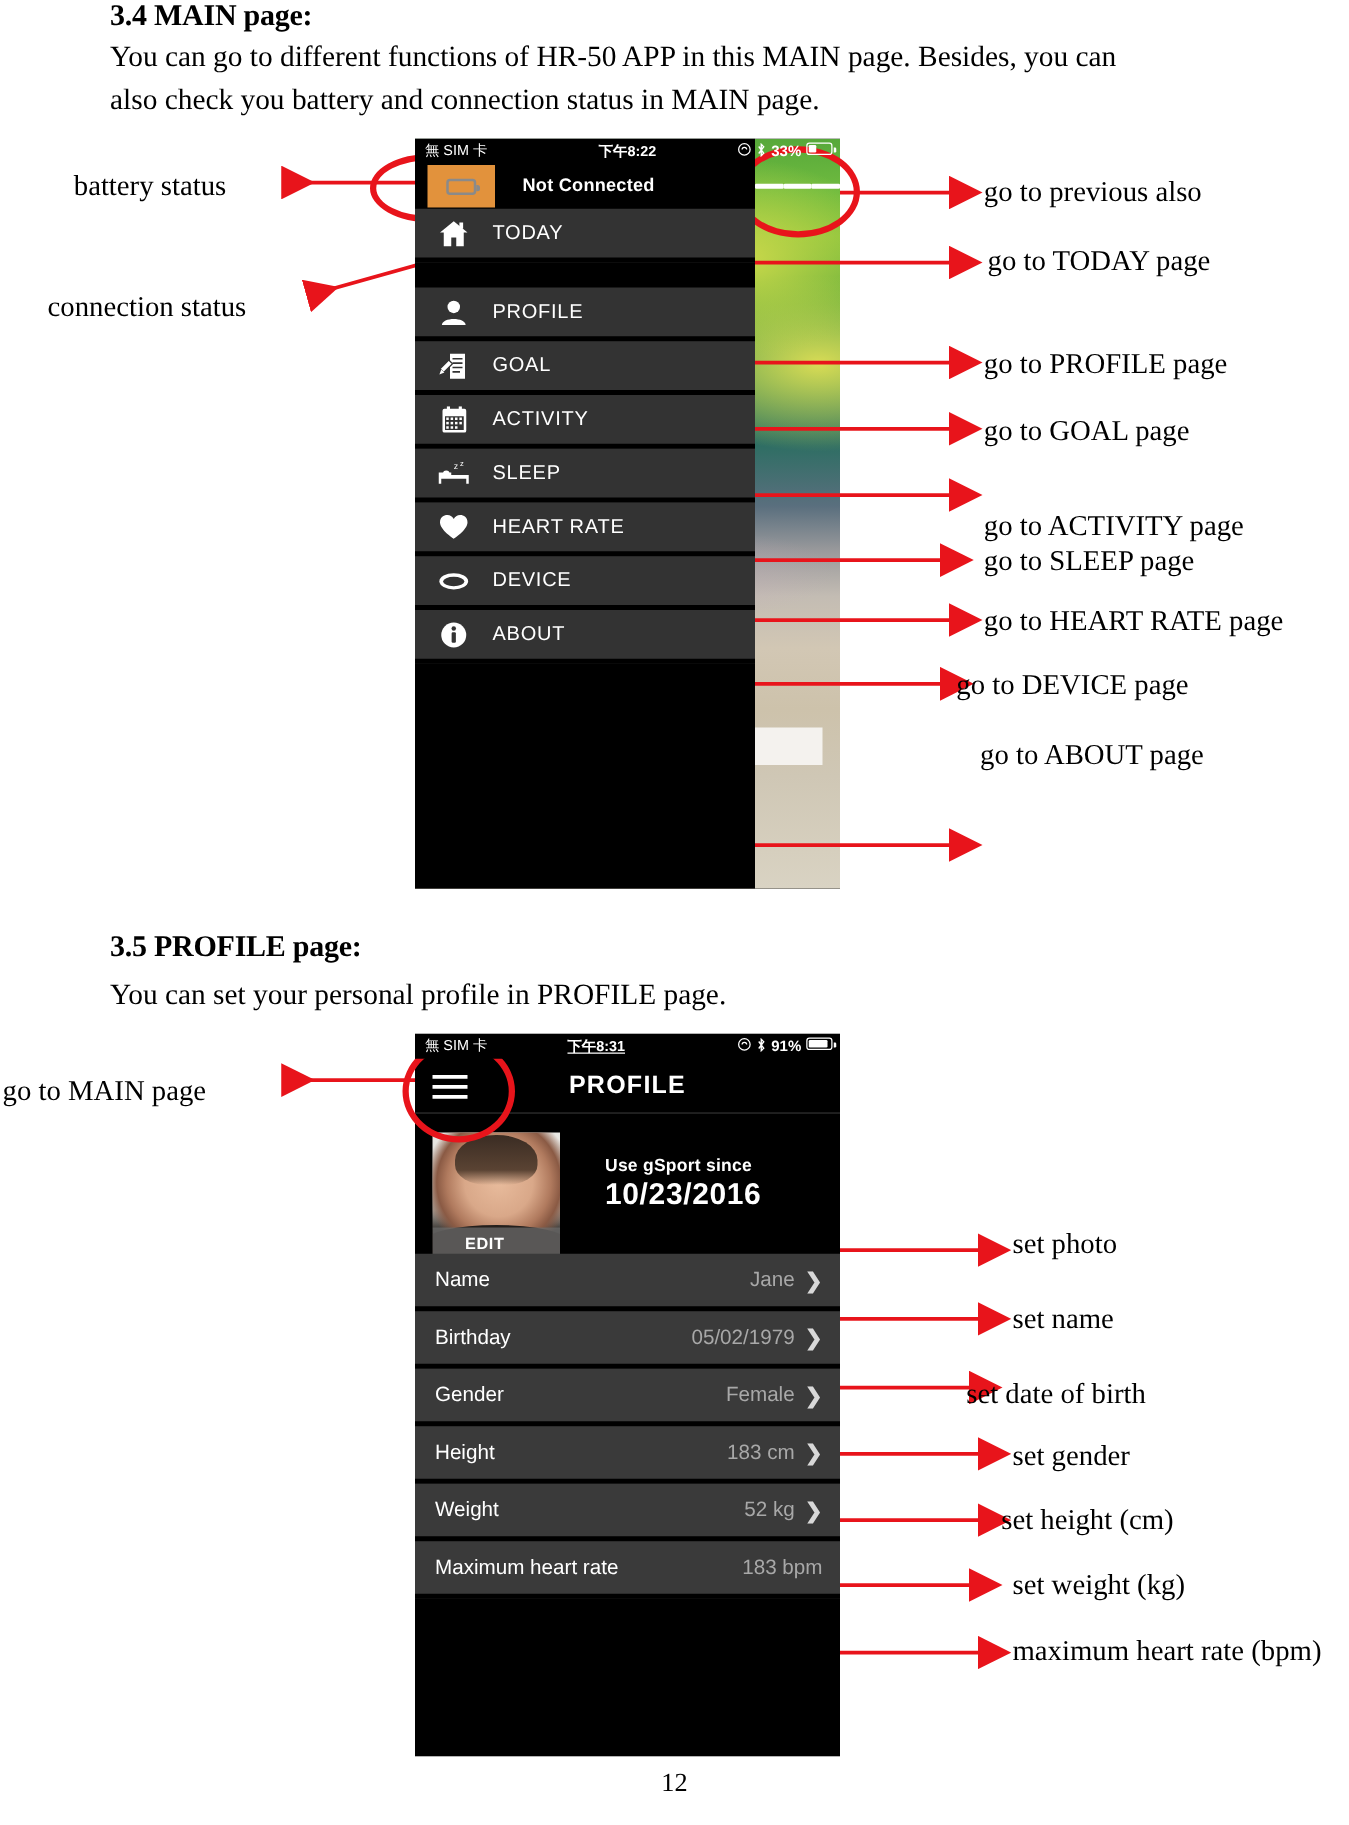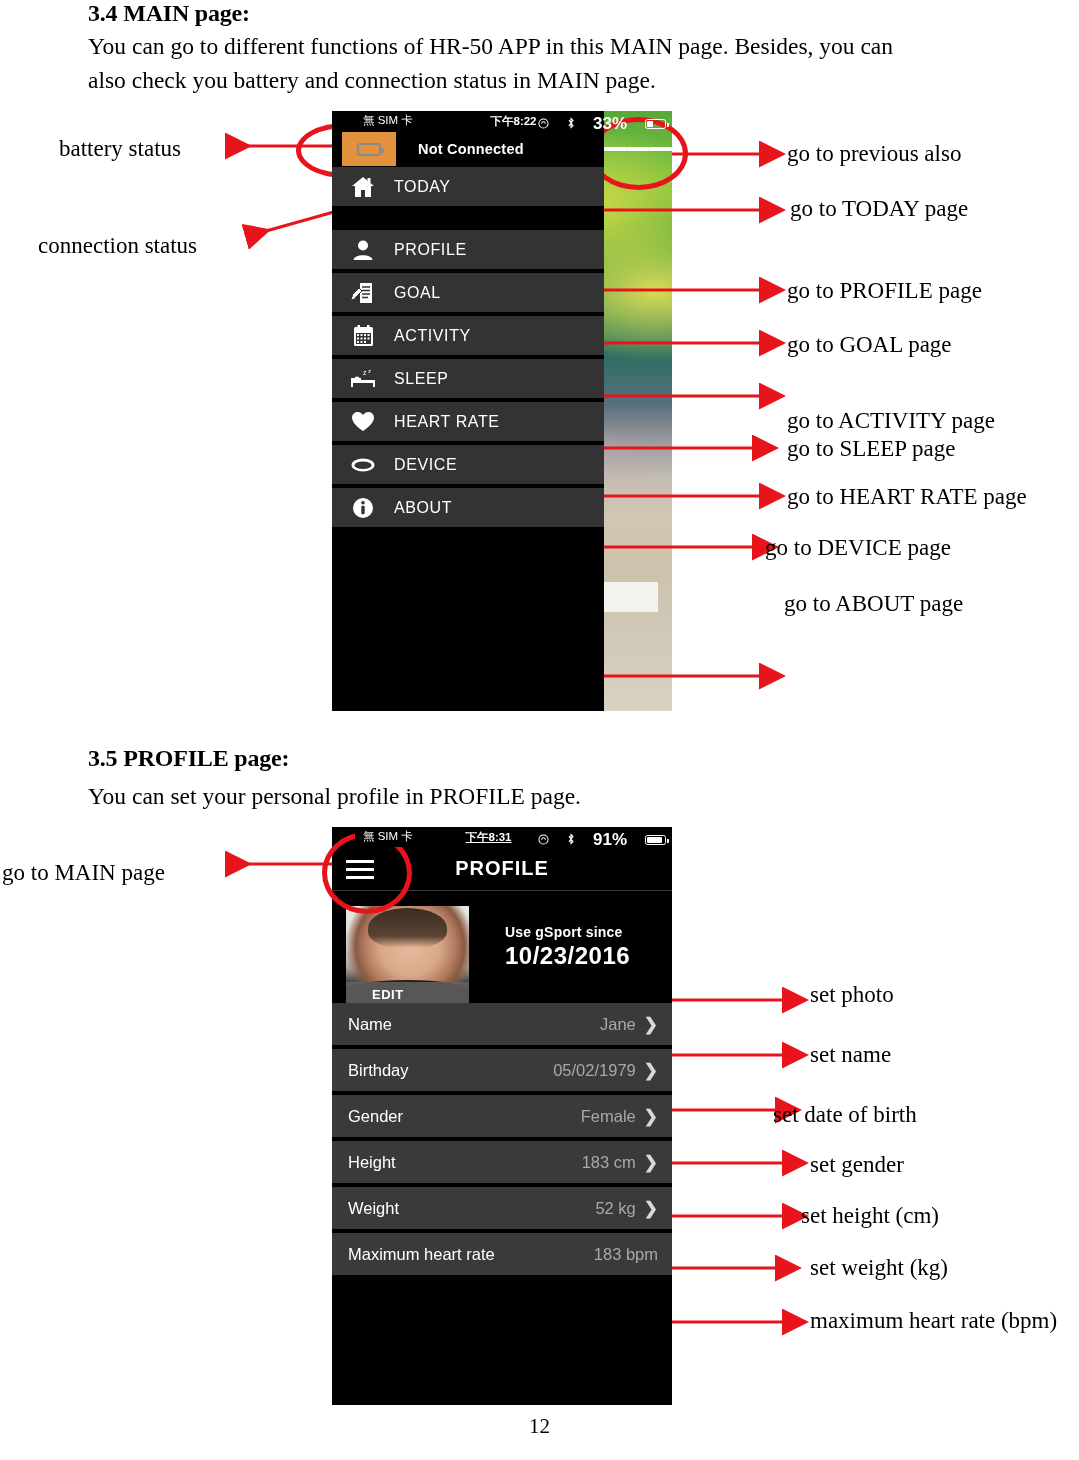--- a/index.html
+++ b/index.html
@@ -63,25 +63,24 @@
   .statusbar {
     position: relative;
     height: 20px;
     background: #000;
     color: #fff;
     font-size: 11.5px;
     font-weight: bold;
     display: flex;
     align-items: center;
     z-index: 5;
-    margin-left: 23px;
   }
   .sb-left { position: absolute; left: 8px; top: 2px; font-weight: normal; font-size: 11.5px; }
   .sb-center { position: absolute; left: 0; right: 0; text-align: center; top: 3px; font-size: 11.5px; font-weight: bold;}
-  .sb-right { position: absolute; right: 6px; top: 3px; display: flex; align-items: center; gap: 18px; font-size: 17px; }
+  .sb-right { position: absolute; right: 6px; top: 3px; display: flex; gap: 4px; font-size: 12px; }
   .batt-outline {
     display: inline-block;
     width: 21px; height: 10px;
     border: 1px solid #fff;
     border-radius: 2.5px;
     position: relative;
     padding: 1px;
   }
   .batt-outline::after {
     content: "";
@@ -248,21 +247,21 @@
   .pf-hero {
     position: relative;
     height: 112px;
     background: #000;
     display: flex;
     align-items: center;
     padding-left: 14px;
   }
   .pf-photo {
     position: relative;
-    width: 123px; height: 100px;
+    width: 102px; height: 100px;
     overflow: hidden;
     background:
       radial-gradient(circle at 52% 40%, #e8bb9c 0%, #d9a889 34%, #b07a5e 52%, #8a5a44 62%, rgba(138,90,68,0) 74%),
       linear-gradient(to bottom, #e9e8e4 0%, #dcd9d3 42%, #a9a39c 62%, #3b3733 78%, #272422 100%);
     flex: none;
     margin-top: 18px;
   }
   .pf-photo .hair {
     position: absolute;
     left: 18%; top: 2%;

